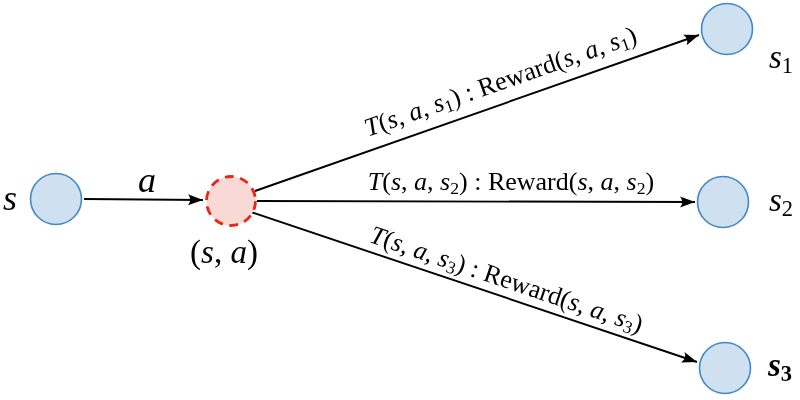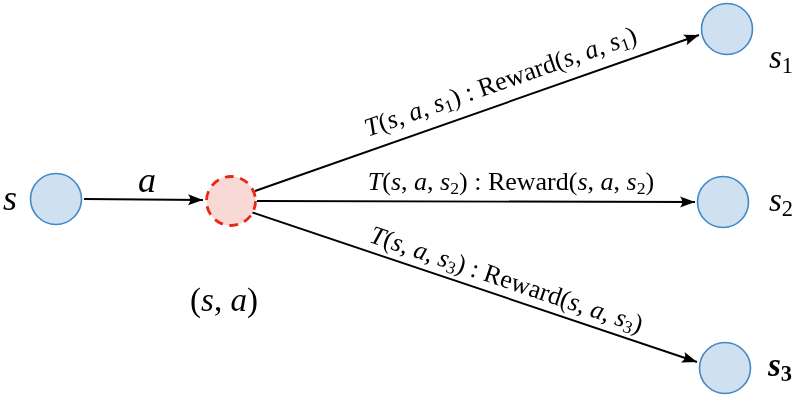--- a/index.html
+++ b/index.html
@@ -78,21 +78,21 @@
     <line class="edge-line" x1="251" y1="212" x2="697" y2="362" marker-end="url(#arrow)"></line>
 
     <circle class="state-circle" cx="56" cy="199" r="25.5"></circle>
     <circle class="chance-circle" cx="231" cy="201" r="24.5"></circle>
     <circle class="state-circle" cx="727" cy="29" r="25.5"></circle>
     <circle class="state-circle" cx="723" cy="202" r="25.5"></circle>
     <circle class="state-circle" cx="725" cy="368" r="25.5"></circle>
   </svg>
 
   <div class="lbl math-lbl" style="left:10px; top:198px;"><span class="it">s</span></div>
-  <div class="lbl node-lbl" style="left:224px; top:252px;margin-top:48px;"><span>(</span><span class="it">s</span><span>, </span><span class="it">a</span><span>)</span></div>
+  <div class="lbl node-lbl" style="left:224px; top:252px;"><span>(</span><span class="it">s</span><span>, </span><span class="it">a</span><span>)</span></div>
   <div class="lbl node-lbl" style="left:781px; top:31px;margin-top:28px;"><span class="it">s</span><span class="subsc">1</span></div>
   <div class="lbl node-lbl" style="left:781px; top:202px;"><span class="it">s</span><span class="subsc">2</span></div>
   <div class="lbl node-lbl" style="left:780px; top:367px;font-weight:bold;"><span class="it">s</span><span class="subsc">3</span></div>
 
   <div class="lbl math-lbl" style="left:147px; top:180px;"><span class="it">a</span></div>
   <div class="lbl edge-lbl rot-up" style="left:501px; top:83px;"><span class="it">T</span><span>(</span><span class="it">s</span><span>, </span><span class="it">a</span><span>, </span><span class="it">s</span><span class="subsc">1</span><span>) : Reward(</span><span class="it">s</span><span>, </span><span class="it">a</span><span>, </span><span class="it">s</span><span class="subsc">1</span><span>)</span></div>
   <div class="lbl edge-lbl" style="left:511px; top:183px;"><span class="it">T</span><span>(</span><span class="it">s</span><span>, </span><span class="it">a</span><span>, </span><span class="it">s</span><span class="subsc">2</span><span>) : Reward(</span><span class="it">s</span><span>, </span><span class="it">a</span><span>, </span><span class="it">s</span><span class="subsc">2</span><span>)</span></div>
   <div class="lbl edge-lbl rot-down" style="left:506px; top:281px;"><span class="it">T</span><span>(</span><span class="it">s</span><span>, </span><span class="it">a</span><span>, </span><span class="it">s</span><span class="subsc">3</span><span>) : Reward(</span><span class="it">s</span><span>, </span><span class="it">a</span><span>, </span><span class="it">s</span><span class="subsc">3</span><span>)</span></div>
 
 </div>

